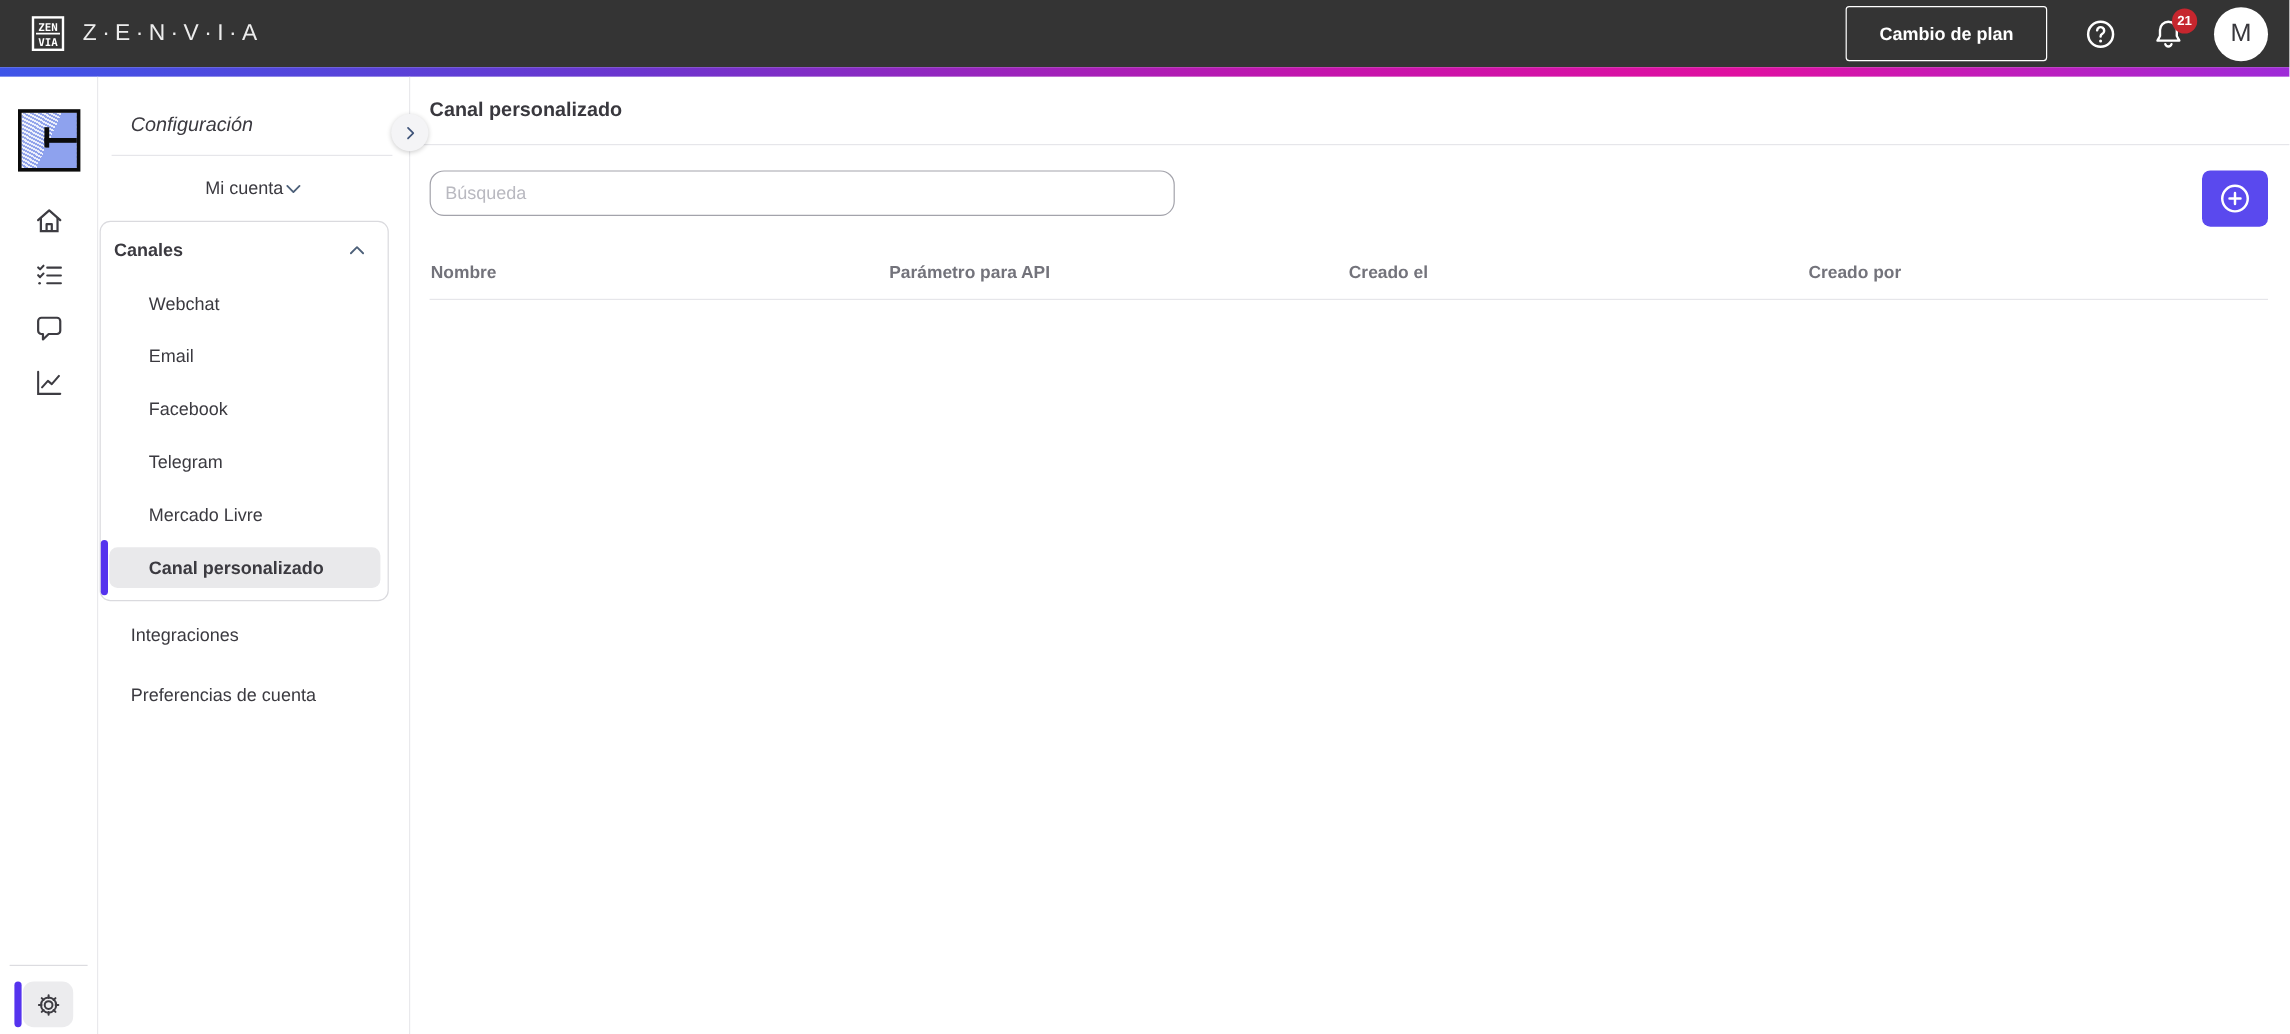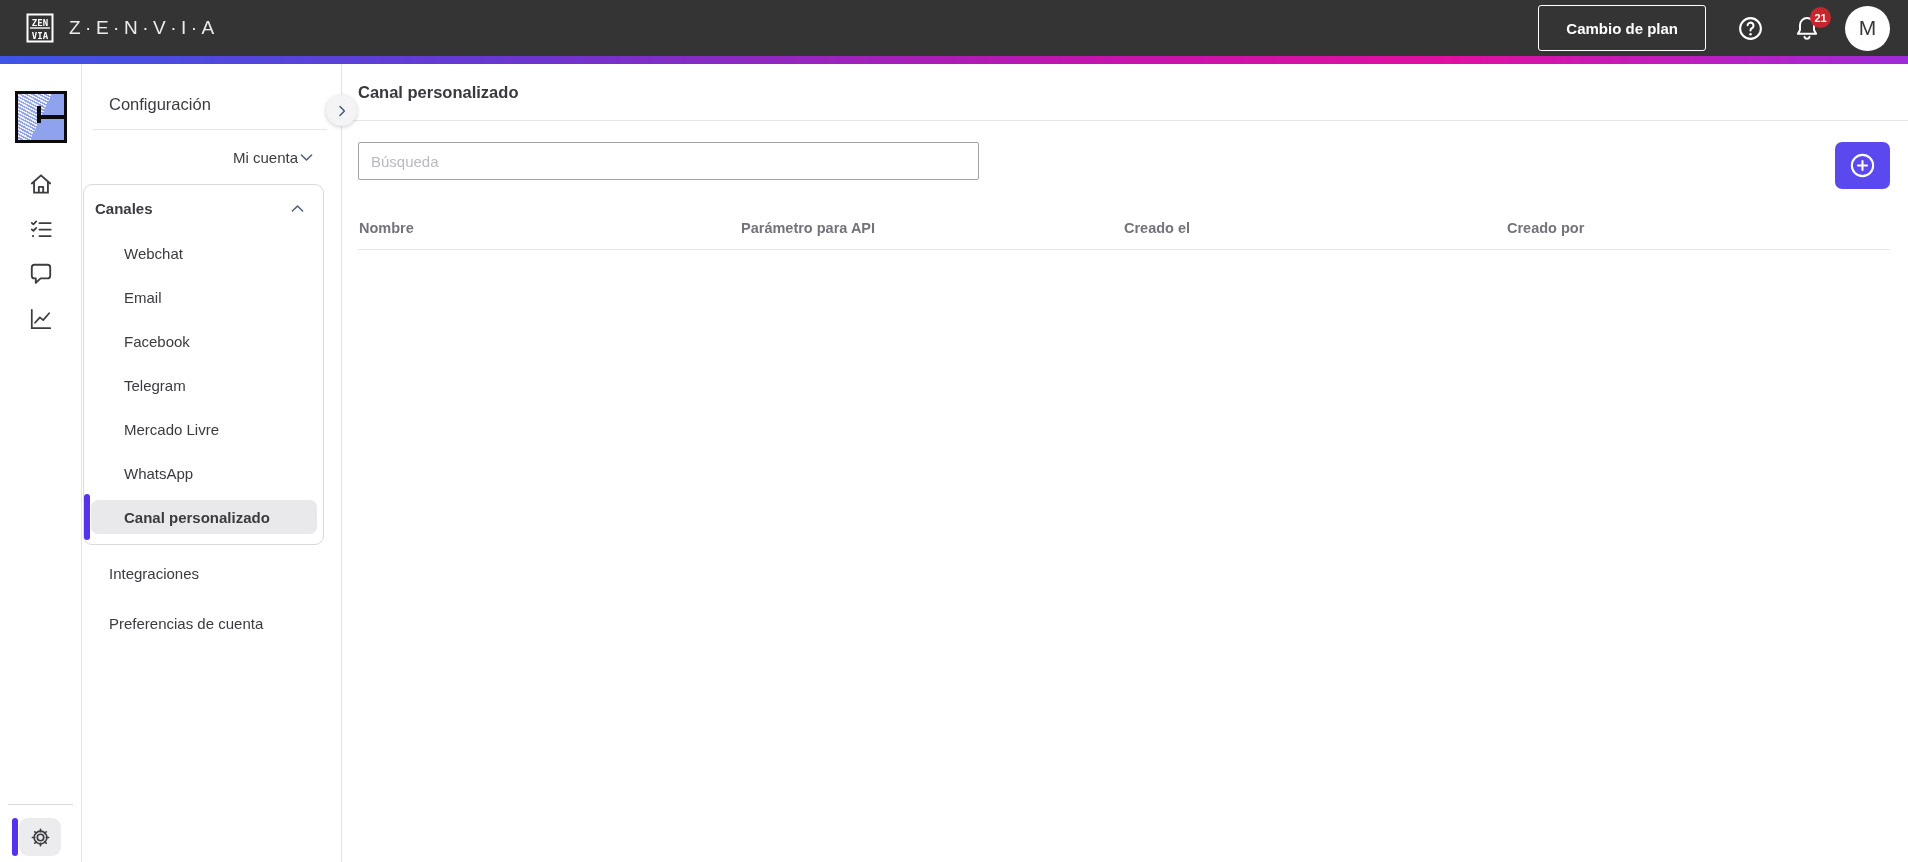--- a/index.html
+++ b/index.html
@@ -88,25 +88,25 @@
 
   
   .sidebar { width:260px; border-right:1px solid #e4e4e8; position:relative; background:#fff; }
   .collapse-btn {
     position:absolute; top:31px; right:-16px; width:31px; height:31px;
     border-radius:50%; background:#f4f4f6; border:none;
     box-shadow:0 1px 4px rgba(0,0,0,.20);
     display:flex; align-items:center; justify-content:center;
     color:#40557a; z-index:5; cursor:pointer;
   }
-  .sidebar-title { margin:31px 0 0 27px; font-size:16.5px; color:#3b3a40; }
+  .sidebar-title { margin:31px 0 0 27px; font-size:16.5px; color:#3b3a40;font-style:italic; }
   .sidebar-divider { margin:15px 14px 0 11px; border-top:1px solid #e6e6ea; }
   .root-item {
     height:44px; margin-top:5px;
-    display:flex; align-items:center; justify-content:flex-end;
+    display:flex; align-items:center; justify-content:center;
     padding:0 26px 0 27px; font-size:15px; color:#3b3a40; cursor:pointer;
   }
   .chev { color:#4d6079; flex:0 0 auto; }
   .accordion {
     margin:5px 17px 0 1px;
     border:1px solid #dadade; border-radius:9px; padding-bottom:5px;
     background:#fff;
   }
   .accordion-header {
     height:46px; display:flex; align-items:center; justify-content:space-between;
@@ -138,21 +138,21 @@
     height:57px; border-bottom:1px solid #e6e6ea;
     display:flex; align-items:center; padding-left:16px;
   }
   .main-title { font-size:16.5px; font-weight:700; color:#39383e; }
   .main-body { padding:0 18px 0 16px; }
   .intro { margin-top:18px; font-size:16px; color:#3b3a40; }
   .intro-link { color:#4534E4; font-weight:700; text-decoration:underline; cursor:pointer; }
   .toolbar { margin-top:21px; position:relative; height:47px; }
   .search-input {
     width:621px; height:38px;
-    border:1px solid #a3a3ab; border-radius:2px;
+    border:1px solid #a3a3ab; border-radius:12px;
     padding:0 12px; font-size:15px; font-family:inherit; color:#3b3a40;
     outline:none; background:#fff;
   }
   .search-input::placeholder { color:#b9b9c0; }
   .add-button {
     position:absolute; top:0; right:0;
     width:55px; height:47px;
     background:#5A49EE; border:none; border-radius:7px;
     display:flex; align-items:center; justify-content:center;
     color:#ffffff; cursor:pointer;
@@ -291,23 +291,20 @@
       </div>
       <div class="channel-item">
         <span class="label">Facebook</span>
       </div>
       <div class="channel-item">
         <span class="label">Telegram</span>
       </div>
       <div class="channel-item">
         <span class="label">Mercado Livre</span>
       </div>
-      <div class="channel-item">
-        <span class="label">WhatsApp</span>
-      </div>
       <div class="channel-item selected">
         <div class="sel-bar"></div>
         <div class="sel-pill"></div>
         <span class="label">Canal personalizado</span>
       </div>
     </div>
 
     <div class="root-link">
       <span>Integraciones</span>
     </div>

